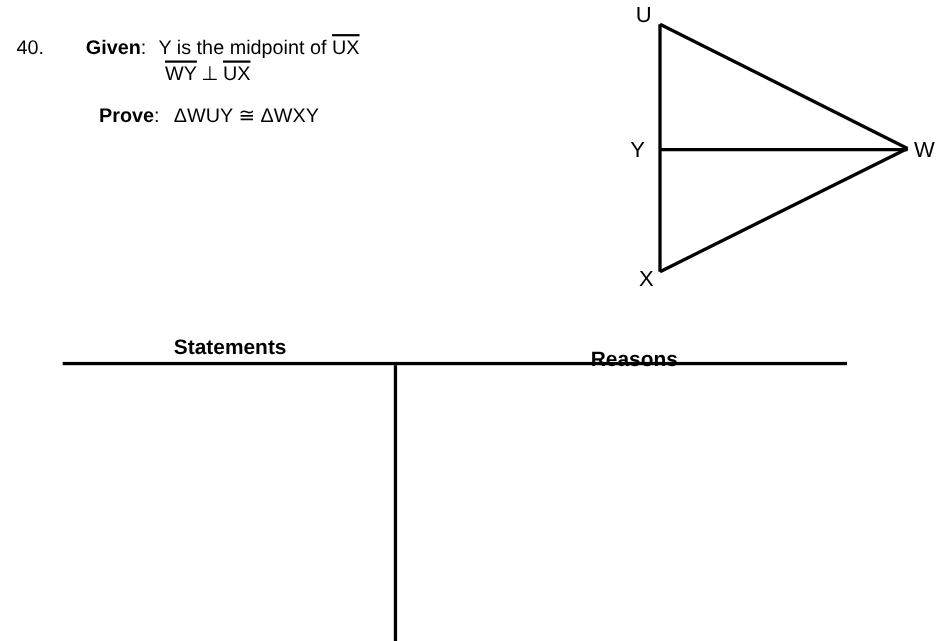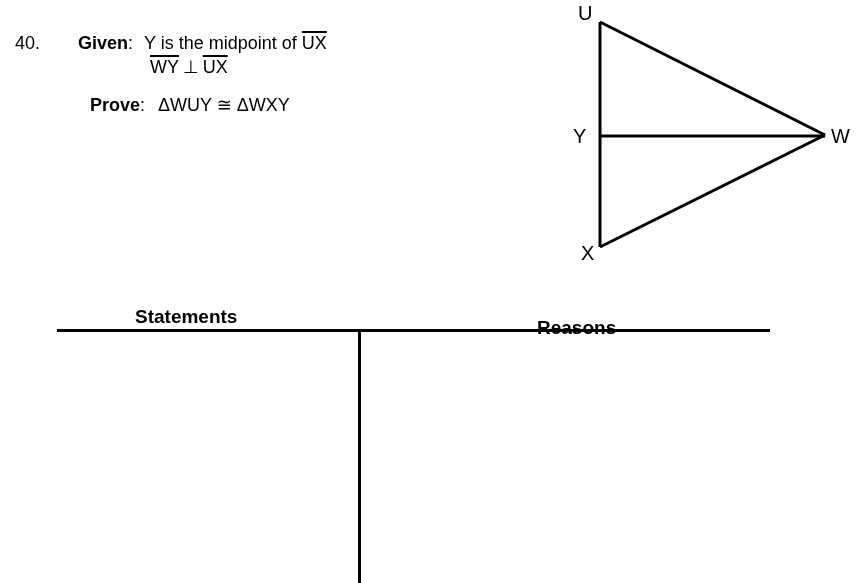--- a/index.html
+++ b/index.html
@@ -77,19 +77,19 @@
     <line x1="40" y1="247" x2="265" y2="135" stroke="#000000" stroke-width="3"></line>
 
     <line x1="40" y1="136" x2="265" y2="136" stroke="#000000" stroke-width="3"></line>
 
     <text x="18" y="20">U</text>
     <text x="13" y="143">Y</text>
     <text x="21" y="260">X</text>
     <text x="271" y="143">W</text>
   </svg>
 
-  <div class="abs table-header" style="left:135px; top:306px;">Statements</div>
+  <div class="abs table-header" style="left:158px; top:306px;">Statements</div>
   <div class="abs table-header" style="left:537px; top:317px;">Reasons</div>
 
   <div class="abs hline" style="left:57px; top:329px; width:713px;"></div>
   <div class="abs vline" style="left:358px; top:332px; height:251px;"></div>
 
 </div>
 
 </body></html>

